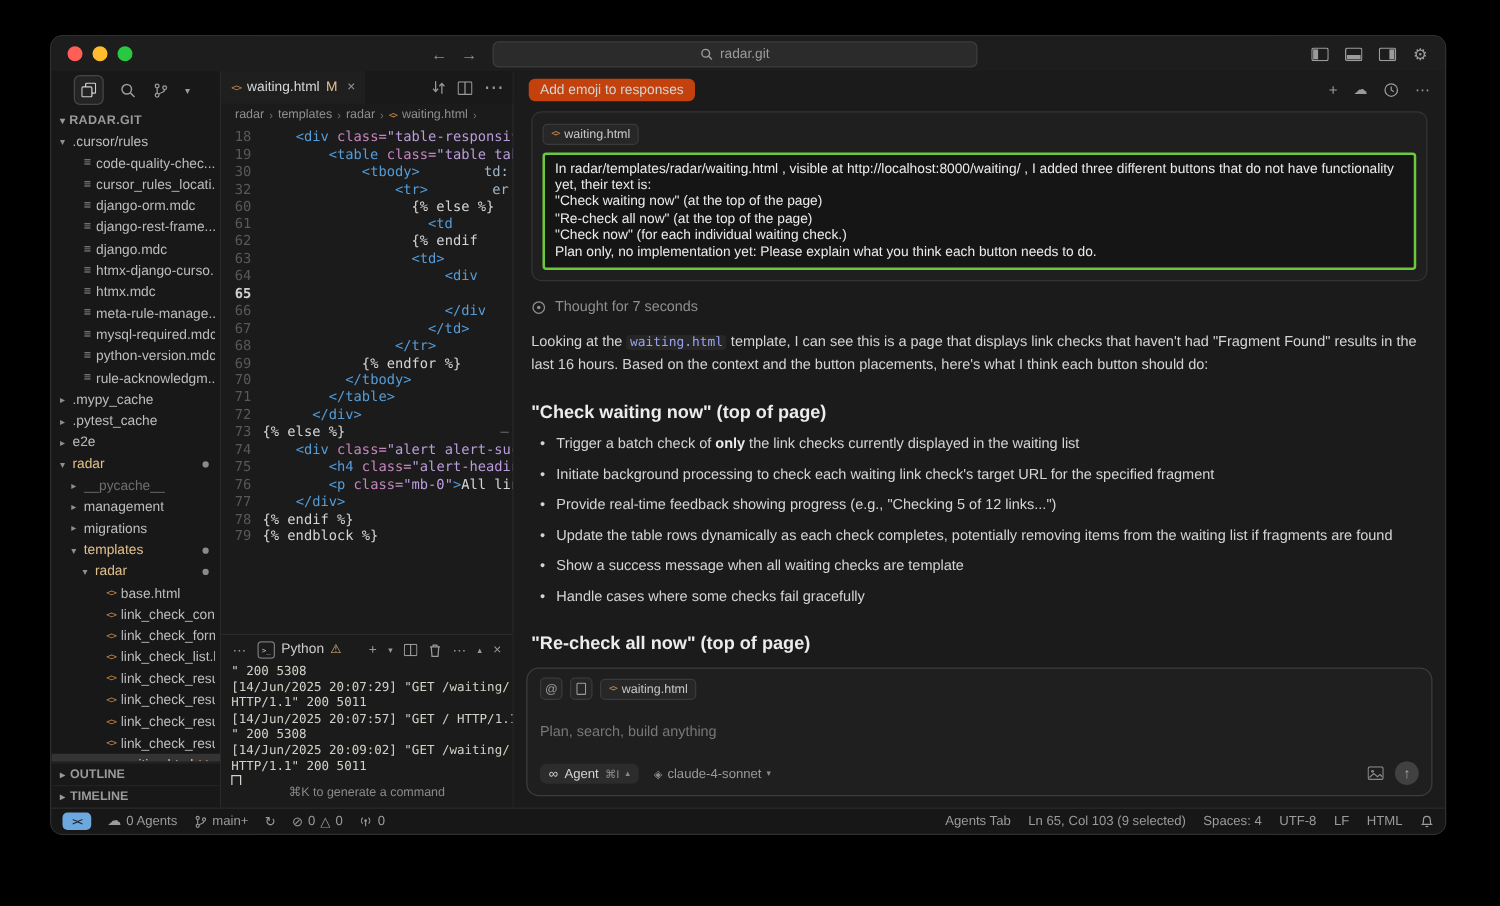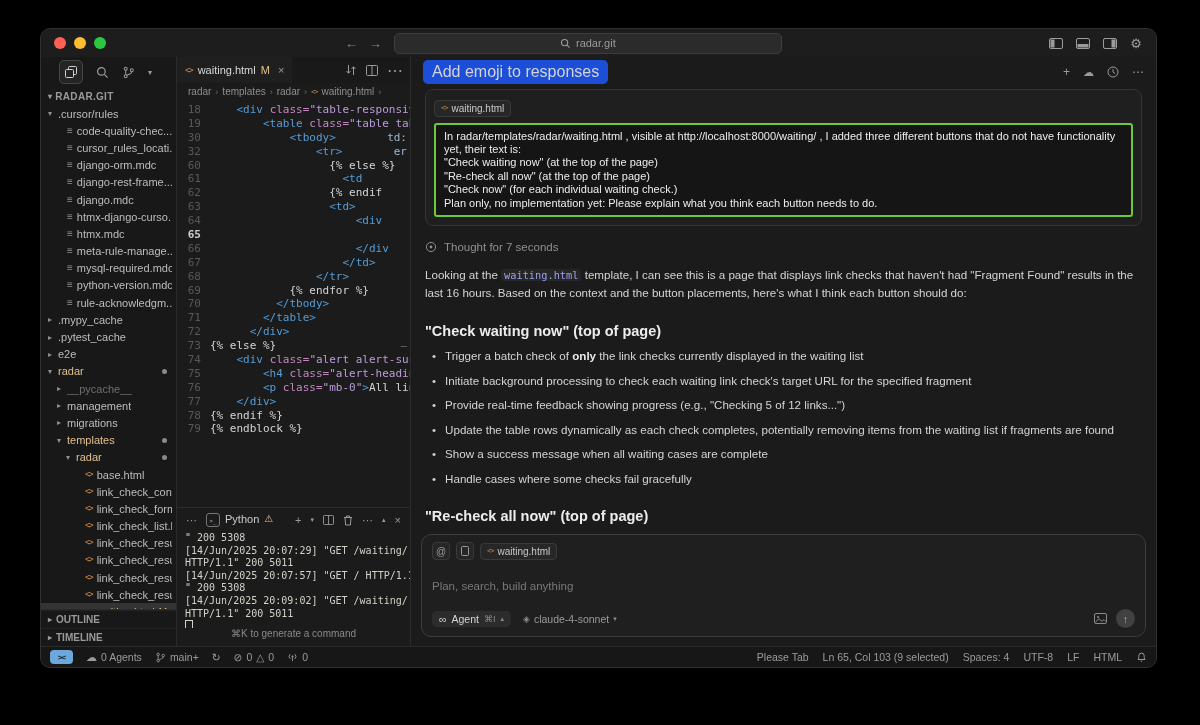--- a/index.html
+++ b/index.html
@@ -63,21 +63,21 @@
   .term-tab{display:flex;align-items:flex-start;gap:5px;color:#cccccc;}
   .py-ico{width:12px;height:12px;border:1px solid #777;border-radius:3px;font-size:6px;display:flex;align-items:center;justify-content:center;color:#bbb;font-family:"DejaVu Sans Mono",monospace;}
   .warn{color:#d7ba7d;font-size:10px;}
   .term-acts{margin-left:auto;display:flex;gap:9px;align-items:center;color:#9a9a9a;}
   .term-body{flex:1;font-family:"DejaVu Sans Mono",monospace;font-size:10px;line-height:12.6px;color:#d2d2c8;padding-left:8px;overflow:hidden;white-space:pre;}
   .term-cursor{display:inline-block;width:6px;height:10px;border:1px solid #d2d2c8;vertical-align:-1px;}
   .term-hint{height:18px;flex:0 0 auto;text-align:center;font-size:10px;color:#8a8a8a;}
   
   .chat{flex:1;display:flex;flex-direction:column;background:#1b1b1b;min-width:0;min-height:0;}
   .chat-head{height:30px;flex:0 0 auto;display:flex;align-items:center;padding:0 12px;}
-  .chat-tab{background:#1d4ed8;border-radius:5px;padding:3px 9px;font-size:16px;color:#d4d4d4;}
+  .chat-tab{background:#c2410c;border-radius:5px;padding:3px 9px;font-size:11px;color:#d4d4d4;}
   .chat-head-icons{margin-left:auto;display:flex;gap:13px;color:#9a9a9a;align-items:center;font-size:12px;}
   .chat-body{flex:1;overflow:hidden;padding:2px 14px 0;min-height:0;}
   .user-card{border:1px solid #343434;background:#1f1f1f;border-radius:8px;padding:6px 8px 8px;}
   .chipfile{display:inline-flex;align-items:center;gap:4px;border:1px solid #3a3a3a;background:#272727;border-radius:4px;padding:2px 6px;font-size:10px;color:#c8c8c8;}
   .chip-html{color:#cf8849;font-family:"DejaVu Sans Mono",monospace;font-size:7px;letter-spacing:-1px;}
   .green-box{border:2px solid #6cc83c;border-radius:3px;margin-top:6px;padding:5px 8px;background:#151515;}
   .um-line{font-size:11px;line-height:13.4px;color:#ececec;white-space:pre-wrap;}
   .thought{display:flex;align-items:center;gap:7px;color:#8f8f8f;font-size:11.5px;margin:15px 0 0;}
   .cpara{font-size:11.6px;line-height:1.55;color:#d4d4d4;margin-top:13px;}
   .icode{font-family:"DejaVu Sans Mono",monospace;font-size:10.3px;color:#99a0f0;background:rgba(255,255,255,.05);padding:0 3px;border-radius:3px;}
@@ -470,21 +470,21 @@
               <div class="cli">
                 <span class="cbul">•</span>
                 <span>Provide real-time feedback showing progress (e.g., "Checking 5 of 12 links...")</span>
               </div>
               <div class="cli">
                 <span class="cbul">•</span>
                 <span>Update the table rows dynamically as each check completes, potentially removing items from the waiting list if fragments are found</span>
               </div>
               <div class="cli">
                 <span class="cbul">•</span>
-                <span>Show a success message when all waiting cases are complete</span>
+                <span>Show a success message when all waiting checks are template</span>
               </div>
               <div class="cli">
                 <span class="cbul">•</span>
                 <span>Handle cases where some checks fail gracefully</span>
               </div>
             </div>
             <div class="chead">"Re-check all now" (top of page)</div>
           </div>
       </div>
       <div class="chat-inputwrap">
@@ -552,21 +552,21 @@
       <span class="sb-item">
         <svg width="11" height="10" viewBox="0 0 12 11">
             <circle cx="6" cy="5" r="1.2" fill="#9b9b9b"></circle>
             <path d="M3.4 7.6 A3.7 3.7 0 0 1 3.4 2.4 M8.6 2.4 A3.7 3.7 0 0 1 8.6 7.6" fill="none" stroke="#9b9b9b"></path>
             <line x1="6" y1="6.2" x2="6" y2="10" stroke="#9b9b9b"></line>
           </svg>
         <span>0</span>
       </span>
     </div>
     <div class="sb-right">
-      <span>Please Tab</span>
+      <span>Agents Tab</span>
       <span>Ln 65, Col 103 (9 selected)</span>
       <span>Spaces: 4</span>
       <span>UTF-8</span>
       <span>LF</span>
       <span>HTML</span>
       <svg width="11" height="12" viewBox="0 0 11 12">
           <path d="M2 8.5 C2.8 7.8 2.8 5.8 2.8 4.8 A2.7 2.7 0 0 1 8.2 4.8 C8.2 5.8 8.2 7.8 9 8.5 Z" fill="none" stroke="#9b9b9b"></path>
           <path d="M4.6 9.8 A1 1 0 0 0 6.4 9.8" fill="none" stroke="#9b9b9b"></path>
         </svg>
     </div>

